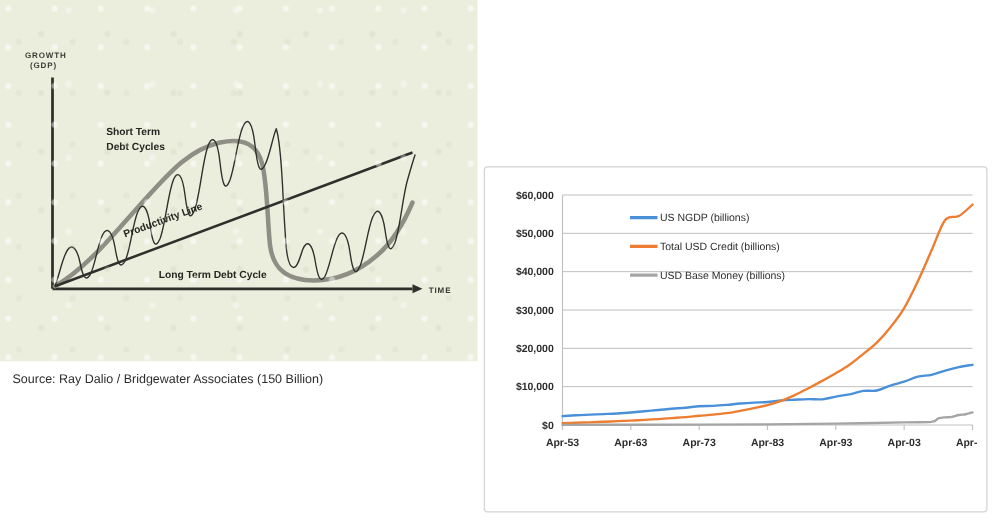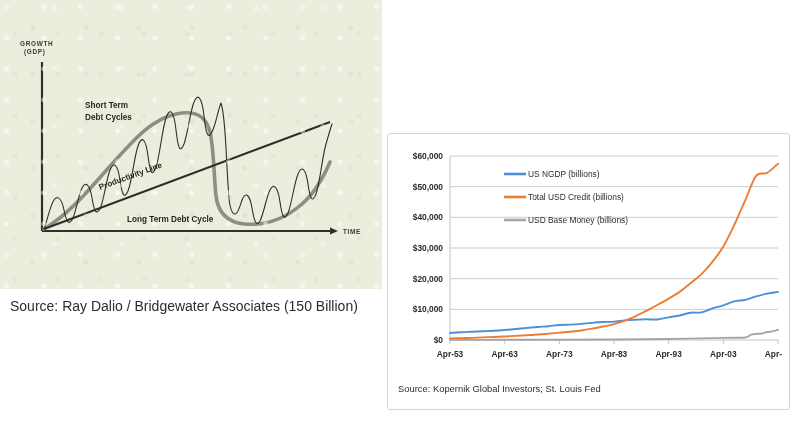--- a/index.html
+++ b/index.html
@@ -18,21 +18,21 @@
         radial-gradient(circle at 35% 82%, rgba(200,205,180,.25) 0 2px, transparent 3px);
       background-size:37px 31px, 53px 47px, 67px 59px, 43px 41px;
       pointer-events:none;opacity:.9;}
   #dalio-svg{position:absolute;left:0;top:0;}
   .axis-cap{font-family:"Liberation Sans","DejaVu Sans",sans-serif;
       font-size:6.4px;font-weight:700;letter-spacing:.7px;fill:#3a3a34;}
   .diagram-label{font-family:"Liberation Sans","DejaVu Sans",sans-serif;
       font-size:8.2px;font-weight:600;fill:#262621;}
 
   #left-source{position:absolute;left:10px;top:298px;width:360px;
-      font-size:14px;color:#2d2d2d;white-space:nowrap;}
+      font-size:10px;color:#2d2d2d;white-space:nowrap;}
 
   
   #right-panel{position:absolute;left:387px;top:133px;width:403px;height:277px;
       background:#ffffff;border:1px solid #d4d4d4;border-radius:3px;
       box-sizing:border-box;}
   #chart-card{position:absolute;left:8px;top:6px;width:386px;height:237px;}
   #chart-svg{position:absolute;left:0;top:0;}
 
   .ytick{font-size:8.4px;font-weight:700;fill:#2c2c2c;
       font-family:"Liberation Sans","DejaVu Sans",sans-serif;}
@@ -147,14 +147,13 @@
           <line x1="108" y1="34" x2="130" y2="34" stroke="#4a90d9" stroke-width="2.6" stroke-linecap="butt"></line>
           <text x="132" y="37.2" class="legend-text">US NGDP (billions)</text>
           <line x1="108" y1="57" x2="130" y2="57" stroke="#ed7d31" stroke-width="2.6" stroke-linecap="butt"></line>
           <text x="132" y="60.2" class="legend-text">Total USD Credit (billions)</text>
           <line x1="108" y1="80" x2="130" y2="80" stroke="#a5a5a5" stroke-width="2.6" stroke-linecap="butt"></line>
           <text x="132" y="83.2" class="legend-text">USD Base Money (billions)</text>
         </g>
     </svg>
   </div>
 
-  <div id="right-source">Source: Kopernik Global Investors; St. Louis Fed</div>
 </div>
 
 </body></html>

